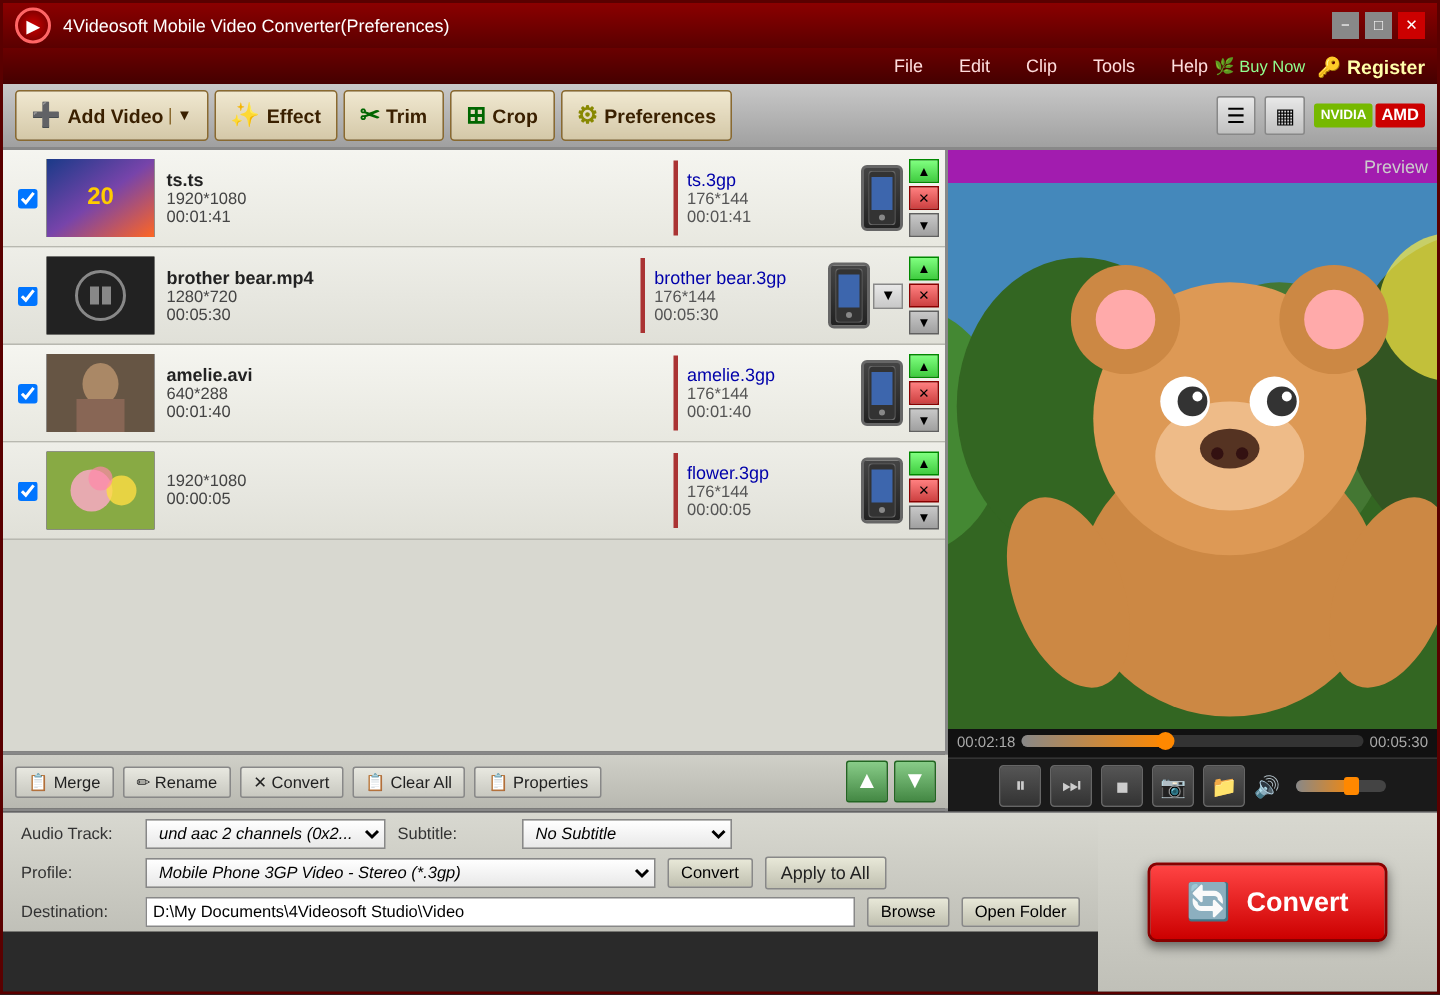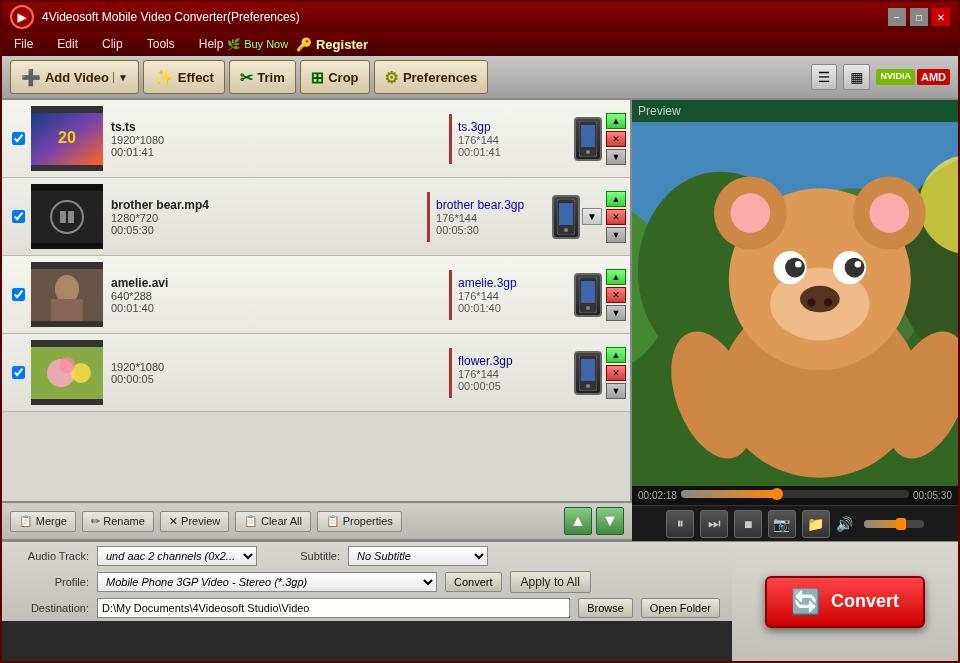--- a/index.html
+++ b/index.html
@@ -21,21 +21,21 @@
     .title-bar-controls { display: flex; gap: 4px; }
     .title-btn { width: 18px; height: 18px; background: #888; border: none; color: #fff; font-size: 10px; cursor: pointer; display: flex; align-items: center; justify-content: center; }
     .title-btn.close { background: #cc0000; }
 
     
     .menu-bar {
       background: linear-gradient(to bottom, #6a0000, #450000);
       height: 24px;
       display: flex;
       align-items: center;
-      justify-content: flex-start;
+      justify-content: flex-end;
       padding: 0 8px;
     }
     .menu-items { display: flex; gap: 16px; }
     .menu-item { color: #ffdddd; font-size: 12px; cursor: pointer; padding: 2px 4px; }
     .menu-right { display: flex; gap: 8px; align-items: center; }
     .buy-now-btn { color: #90ff90; font-size: 11px; cursor: pointer; }
     .register-btn { color: #ffffaa; font-size: 13px; cursor: pointer; font-weight: bold; }
 
     
     .toolbar {
@@ -77,28 +77,27 @@
       align-items: center;
       padding: 6px 4px;
       border-bottom: 1px solid #b8b8b0;
       background: linear-gradient(to bottom, #f5f5f0, #e8e8e0);
       min-height: 64px;
     }
     .file-row:nth-child(even) { background: linear-gradient(to bottom, #eeeee8, #e0e0d8); }
     .file-checkbox { margin: 0 6px; }
     .file-thumb {
       width: 72px;
-      height: 65px;
+      height: 52px;
       background: #333;
       margin-right: 8px;
       flex-shrink: 0;
       overflow: hidden;
       position: relative;
       display: flex;
-      align-items: center;
       justify-content: center;
     }
     .file-info { flex: 1; min-width: 0; }
     .file-name { font-size: 12px; font-weight: bold; color: #222; }
     .file-dims { font-size: 11px; color: #444; }
     .file-dur { font-size: 11px; color: #444; }
     .output-info { min-width: 110px; margin-right: 6px; }
     .output-name { font-size: 12px; color: #0000aa; }
     .output-dims { font-size: 11px; color: #555; }
     .output-dur { font-size: 11px; color: #555; }
@@ -116,21 +115,22 @@
     .preview-area {
       flex: 1;
       background: #2a2a2a;
       display: flex;
       flex-direction: column;
     }
     .preview-label {
       color: #ccc;
       font-size: 12px;
       padding: 4px 6px;
-      background: #14532d;
+      background: #a21caf;
+      text-align: right;
     }
     .preview-video {
       flex: 1;
       background: #000;
       position: relative;
       overflow: hidden;
     }
     
     .preview-controls {
       background: #111;
@@ -193,21 +193,21 @@
       background: linear-gradient(to bottom, #d8d8d0, #c0c0b8);
       border-top: 1px solid #888;
       display: flex;
       flex-direction: column;
       justify-content: center;
       padding: 4px 12px;
       gap: 5px;
       width: 730px;
     }
     .settings-row { display: flex; align-items: center; gap: 8px; }
-    .settings-label { font-size: 11px; color: #333; width: 75px; text-align: right; }
+    .settings-label { font-size: 11px; color: #333; width: 75px; text-align: left; }
     .settings-select { background: linear-gradient(to bottom, #fff, #e8e8e8); border: 1px solid #888; padding: 2px 4px; font-size: 11px; height: 20px; font-style: italic; }
     .settings-input { background: #fff; border: 1px solid #888; padding: 2px 4px; font-size: 11px; height: 20px; flex: 1; }
     .settings-btn {
       background: linear-gradient(to bottom, #e8e8d8, #c0c0b0);
       border: 1px solid #888;
       border-radius: 2px;
       padding: 2px 8px;
       font-size: 11px;
       cursor: pointer;
       height: 20px;
@@ -518,21 +518,21 @@
             <button class="action-btn-sm red">✕</button>
             <button class="action-btn-sm gray">▼</button>
           </div>
         </div>
 
       </div>
 
       <div class="bottom-toolbar">
         <button class="bottom-btn">📋 Merge</button>
         <button class="bottom-btn">✏ Rename</button>
-        <button class="bottom-btn">✕ Preview</button>
+        <button class="bottom-btn">✕ Convert</button>
         <button class="bottom-btn">📋 Clear All</button>
         <button class="bottom-btn">📋 Properties</button>
         <div class="nav-btns">
           <button class="nav-btn">▲</button>
           <button class="nav-btn">▼</button>
         </div>
       </div>
 
     </div>
 

